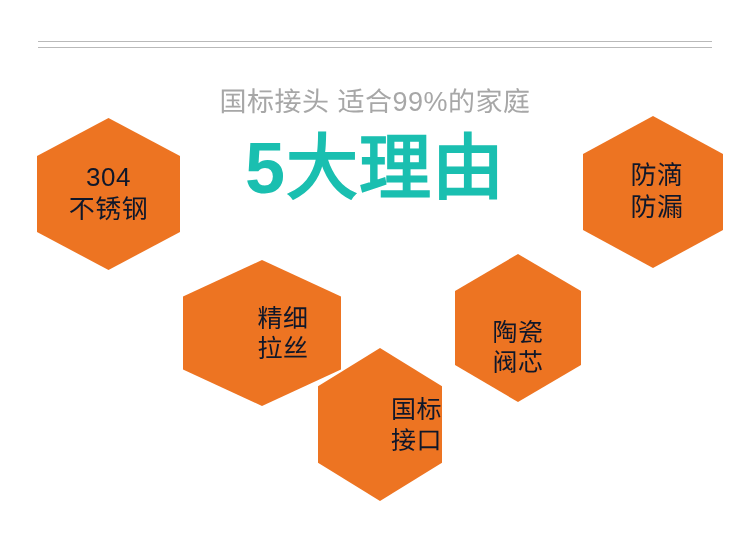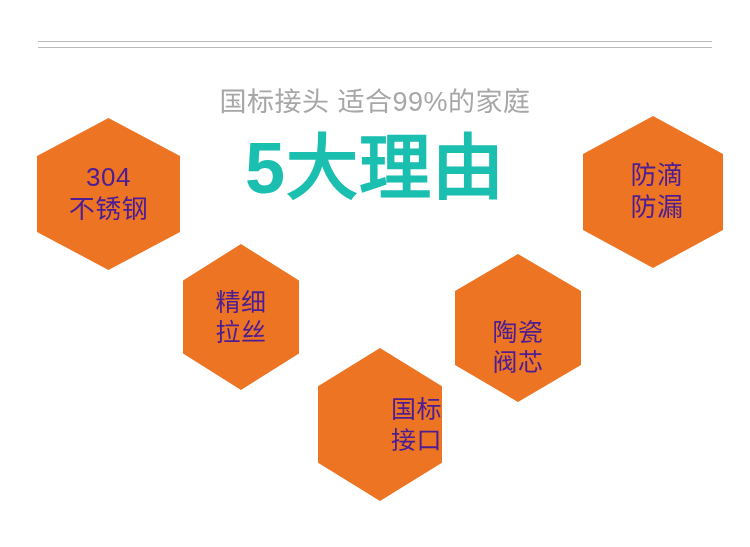--- a/index.html
+++ b/index.html
@@ -80,33 +80,33 @@
   .hex {
     position: absolute;
     background: #ED7422;
     -webkit-clip-path: polygon(50% 0%, 100% 25%, 100% 75%, 50% 100%, 0% 75%, 0% 25%);
     clip-path: polygon(50% 0%, 100% 25%, 100% 75%, 50% 100%, 0% 75%, 0% 25%);
     display: flex;
     align-items: center;
     justify-content: center;
   }
   .hex-label {
-    color: #4c1d95;
+    color: #0f172a;
     text-align: center;
     font-weight: 400;
     line-height: 1.22;
     white-space: pre-line;
     letter-spacing: 0.5px;
   }
 
   
   #hex-1 { left: 37px;  top: 118px; width: 143px; height: 152px; }
   #hex-1 .hex-label { font-size: 26px; }
 
-  #hex-2 { left: 183px; top: 244px; width: 116px; height: 146px; }
+  #hex-2 { left: 183px; top: 260px; width: 116px; height: 146px; padding-left: 42px; }
   #hex-2 .hex-label { font-size: 25px; }
 
   #hex-3 { left: 318px; top: 348px; width: 124px; height: 153px; justify-content: flex-end; }
   #hex-3 .hex-label { font-size: 25px; }
 
   #hex-4 { left: 455px; top: 254px; width: 126px; height: 148px; }
   #hex-4 .hex-label { font-size: 25px; margin-top: 38px; }
 
   #hex-5 { left: 583px; top: 116px; width: 140px; height: 152px; }
   #hex-5 .hex-label { font-size: 26px; margin-left: 8px; }

